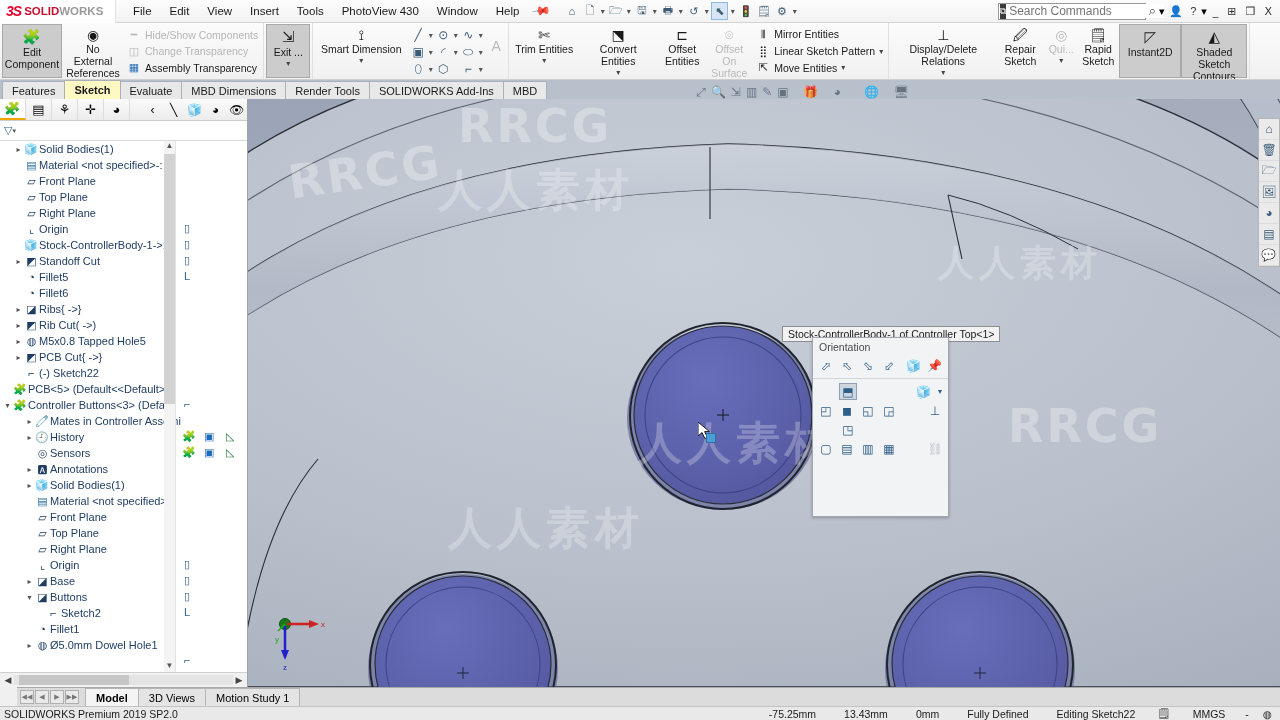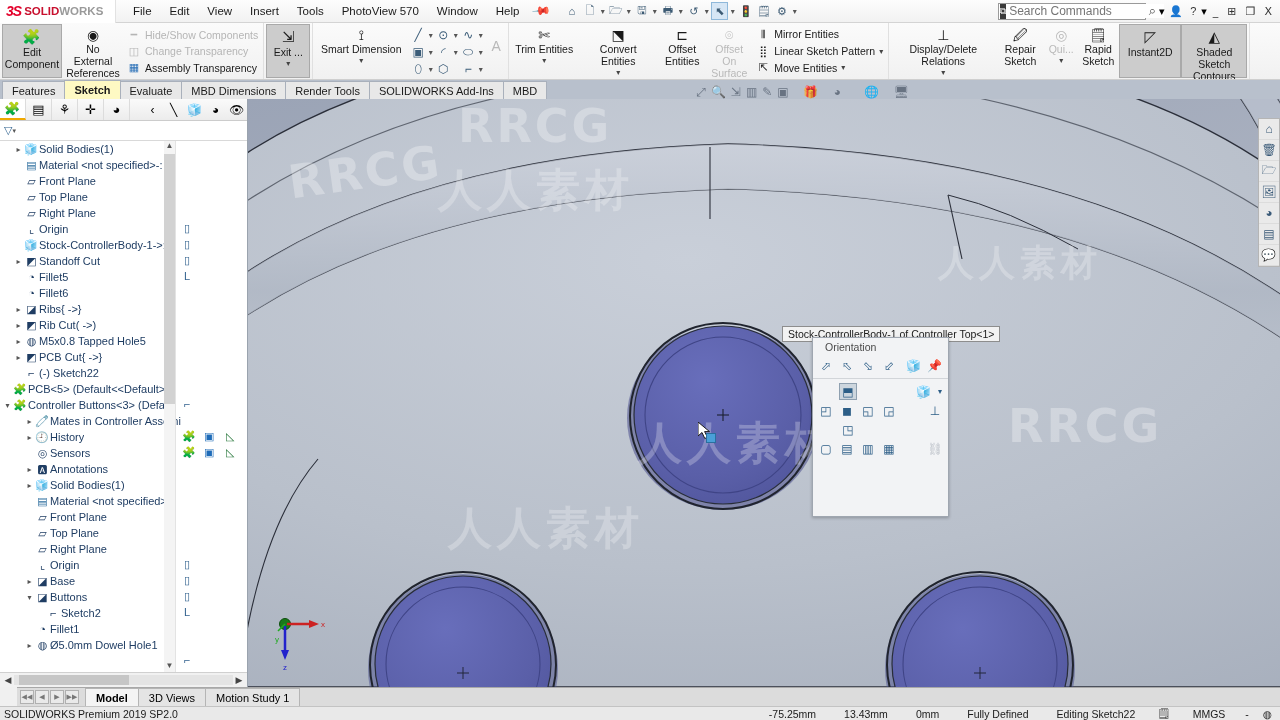--- a/index.html
+++ b/index.html
@@ -171,21 +171,21 @@
     position: absolute; left: 458px; top: 334px; width: 10px; height: 10px;
     background: #4a9fd8; border: 1px solid #2a6f9e;
   }
   .triad { position: absolute; left: 27px; top: 515px; }
 
   
   .orient {
     position: absolute; left: 812px; top: 337px; width: 137px; height: 180px;
     background: #f2f3f5; border: 1px solid #9fa6b0; box-shadow: 0 1px 3px rgba(0,0,0,.25);
   }
-  .orient .oh { font-size: 10.5px; color: #4a4a4a; padding: 3px 12px; }
+  .orient .oh { font-size: 10.5px; color: #4a4a4a; padding: 3px 6px; }
   .orient .orow { display: flex; align-items: center; padding: 1px 4px; gap: 3px; }
   .orient .ob {
     width: 18px; height: 17px; display: flex; align-items: center; justify-content: center;
     font-size: 12px; color: #2d5e87;
   }
   .orient .ob.sel { background: #cdd6de; border: 1px solid #8fa0b0; }
   .orient .sep { height: 1px; background: #d2d5d9; margin: 3px 0; }
   .orient .push { margin-left: auto; }
 
   
@@ -241,21 +241,21 @@
       <span class="ds">3S</span>
       <span class="solid">SOLID</span>
         <span class="works">WORKS</span>
     </div>
     <div class="menubar">
       <div class="mi">File</div>
       <div class="mi">Edit</div>
       <div class="mi">View</div>
       <div class="mi">Insert</div>
       <div class="mi">Tools</div>
-      <div class="mi">PhotoView 570</div>
+      <div class="mi">PhotoView 430</div>
       <div class="mi">Window</div>
       <div class="mi">Help</div>
       <div class="pin-icon">📌</div>
     </div>
 
     <div class="qat">
       <div class="qb">⌂</div>
       <div class="qb">🗋</div>
         <div class="dd">▾</div>
       <div class="qb">🗁</div>

